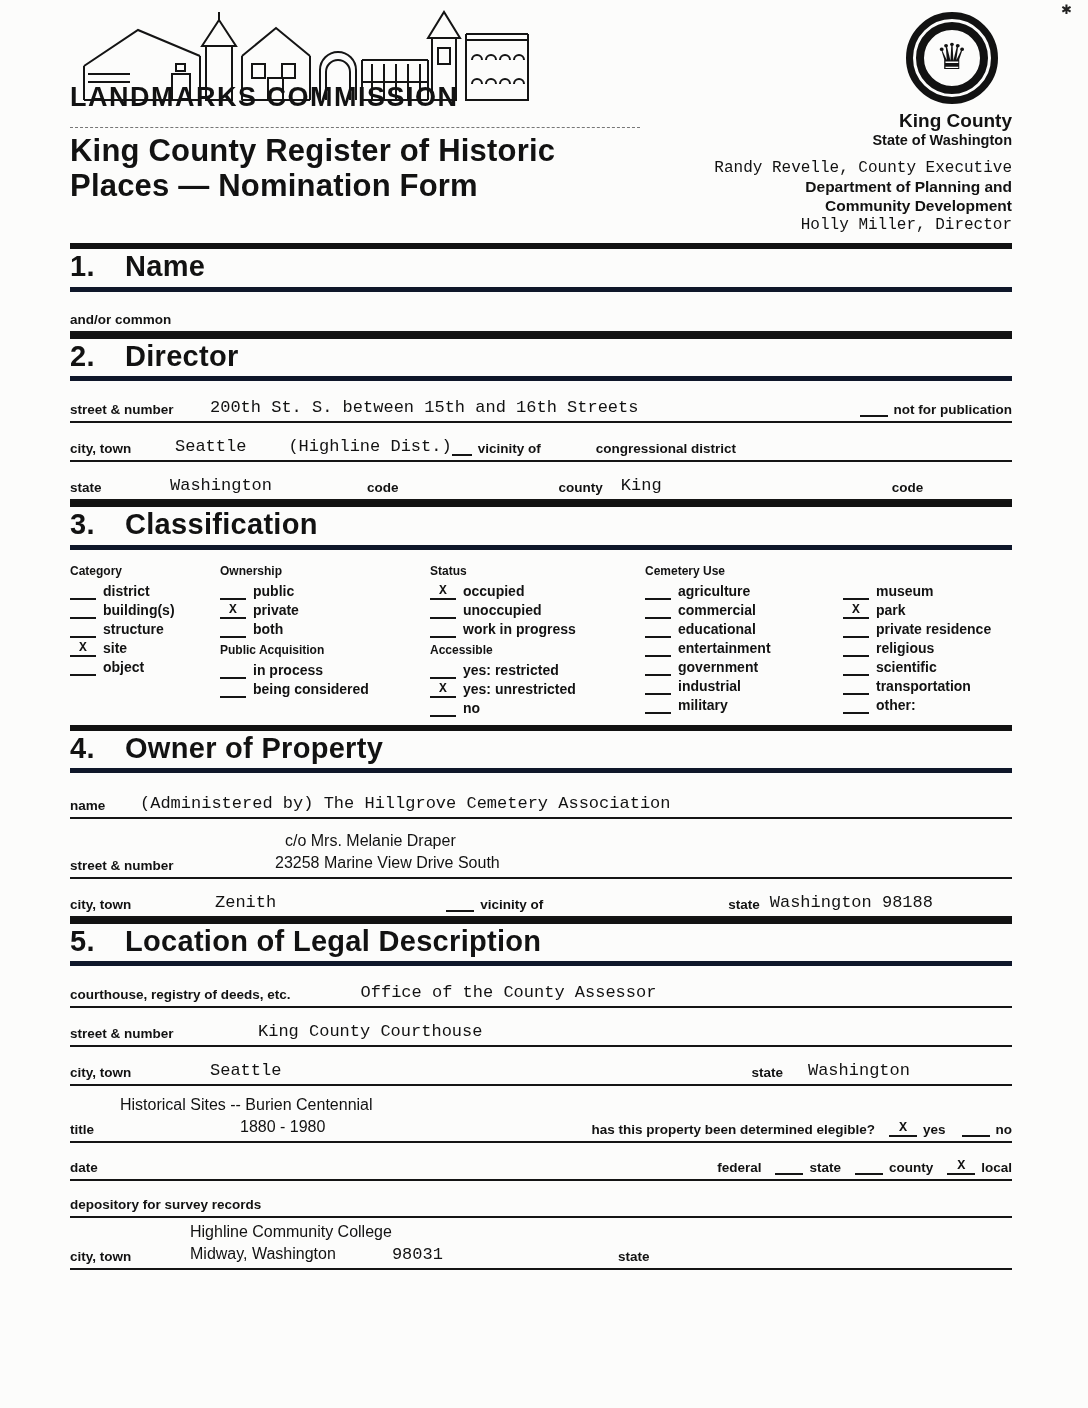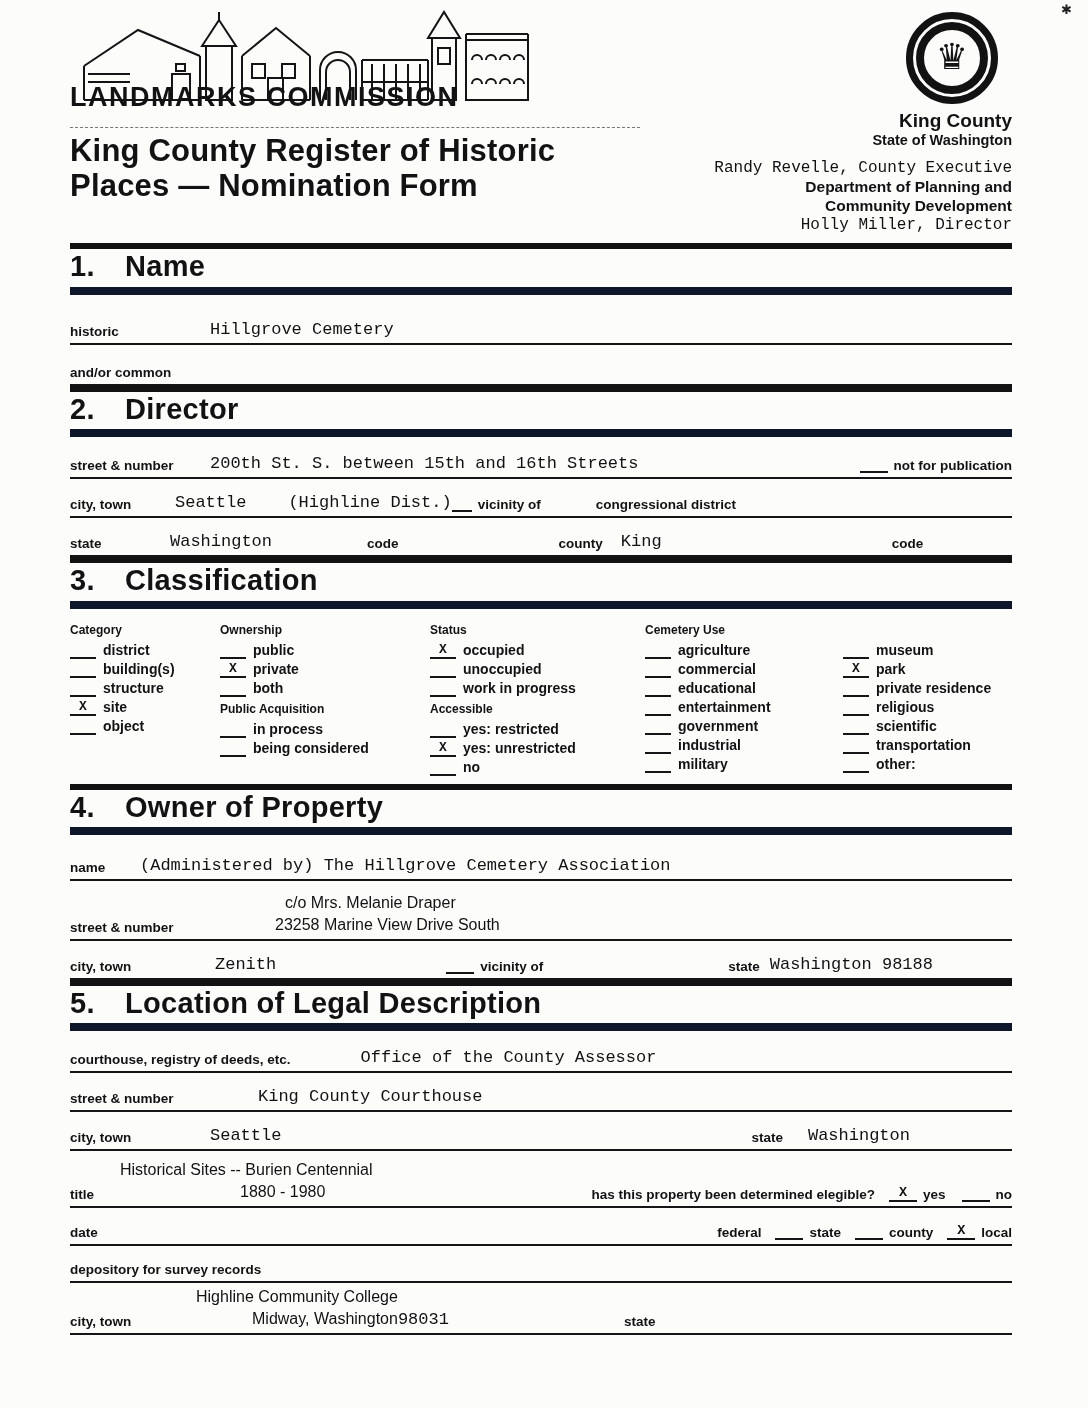--- a/index.html
+++ b/index.html
@@ -35,21 +35,21 @@
   }
   .crown{font-size:36px;line-height:36px;color:#121212;font-family:"DejaVu Sans",sans-serif;margin-top:-2px;}
   .kc{font-size:19px;font-weight:800;margin-top:6px;}
   .sow{font-size:14.5px;font-weight:700;}
   .exec,.director{font-family:"Liberation Mono",monospace;font-size:16px;line-height:1.25;}
   .dept{font-size:15.5px;font-weight:800;line-height:1.2;}
   .hdr-right .gap{height:10px;}
   .scan-mark{position:absolute;top:2px;right:16px;font-size:13px;color:#222;}
 
   
-  .sec{border-top:6px solid #121212;border-bottom:8px solid #0f172a;padding:2px 0 5px;}
+  .sec{border-top:6px solid #121212;border-bottom:5px solid #0f172a;padding:2px 0 5px;}
   .sec h2{margin:0;font-size:29px;line-height:1.05;font-weight:800;letter-spacing:.3px;}
   .sec .num{display:inline-block;width:55px;}
 
   
   .frow{display:flex;align-items:flex-end;border-bottom:2px solid #151515;padding-bottom:3px;}
   .flabel{font-size:13.5px;font-weight:800;white-space:nowrap;line-height:16px;}
   .typed{font-family:"Liberation Mono",monospace;font-size:17px;line-height:21px;white-space:nowrap;}
   .typed2{display:flex;flex-direction:column;font-family:Liberation Sans, sans-serif;font-size:16px;line-height:22px;white-space:nowrap;}
   .blank{
     display:inline-block;min-width:28px;height:14px;border-bottom:2px solid #151515;
@@ -151,24 +151,20 @@
       <div class="exec">Randy Revelle, County Executive</div>
       <div class="dept">Department of Planning and</div>
       <div class="dept">Community Development</div>
       <div class="director">Holly Miller, Director</div>
     </div>
   </div>
 
   <div class="sec mt8">
     <h2><span class="num">1.</span><span>Name</span></h2>
   </div>
-  <div class="frow mt26">
-    <span class="flabel w140">historic</span>
-    <span class="typed">Hillgrove Cemetery</span>
-  </div>
   <div class="frow mt22">
     <span class="flabel">and/or common</span>
   </div>
 
   <div class="sec">
     <h2><span class="num">2.</span><span>Director</span></h2>
   </div>
   <div class="frow mt18">
     <span class="flabel w140">street &amp; number</span>
     <span class="typed">200th St. S. between 15th and 16th Streets</span>
@@ -402,21 +398,21 @@
       <span class="flabel">county</span>
       <span class="blank" style="margin-left:14px;">X</span>
       <span class="flabel">local</span>
     </span>
   </div>
   <div class="frow mt18">
     <span class="flabel">depository for survey records</span>
   </div>
   <div class="frow" style="margin-top:3px;">
     <span class="flabel w100">city, town</span>
-    <span class="typed2" style="margin-left:26px;align-items:flex-end;">
+    <span class="typed2" style="margin-left:20px;">
       <span>Highline Community College</span>
       <span>Midway, Washington</span>
     </span>
     <span class="typed" style="">98031</span>
     <span class="flabel" style="margin-left:175px;">state</span>
   </div>
 
 </div>
 
 </body></html>

